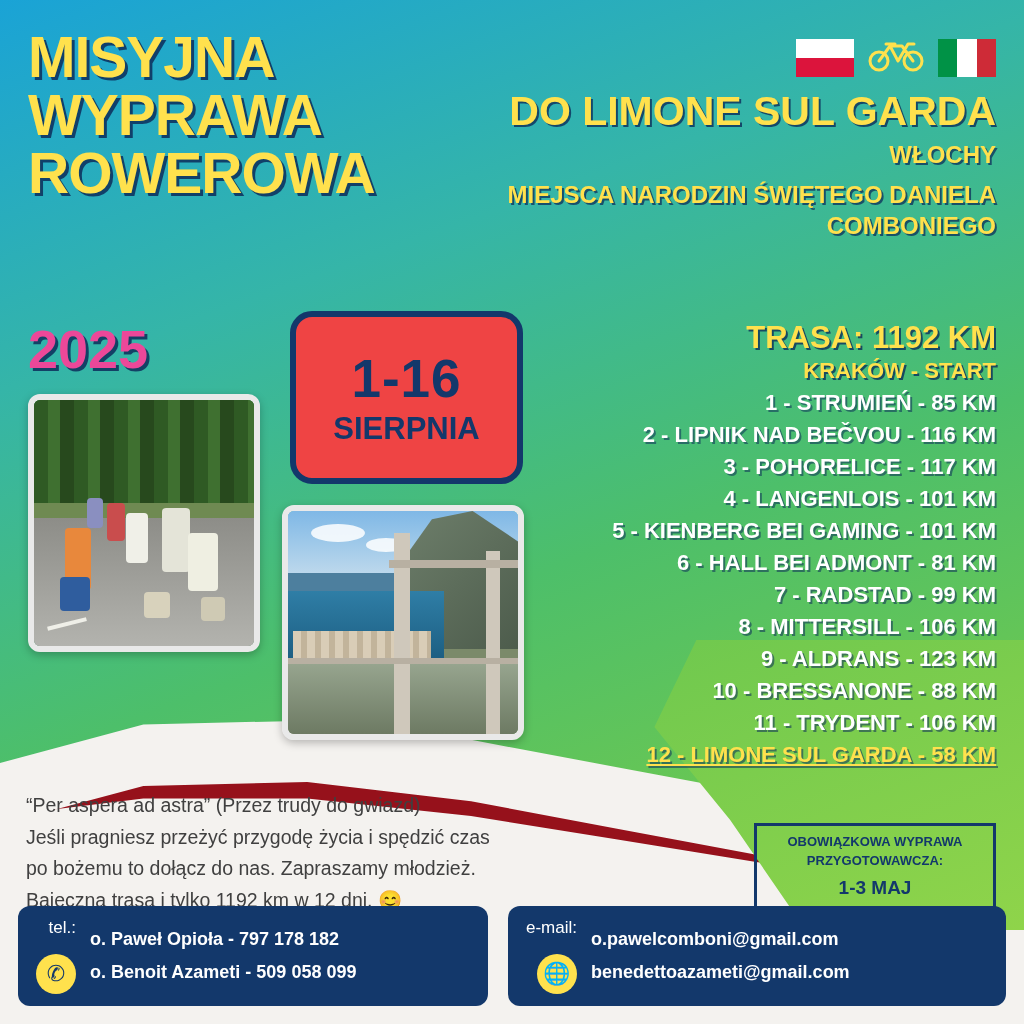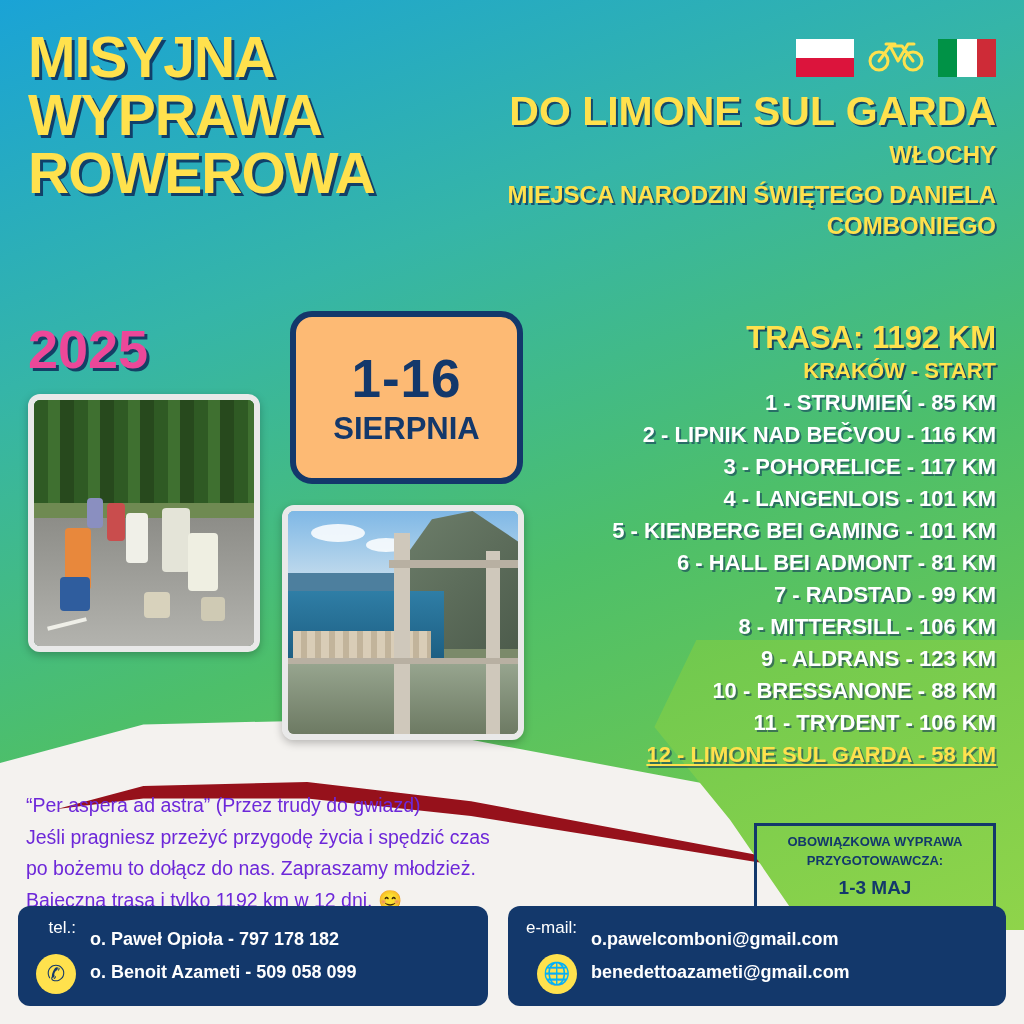--- a/index.html
+++ b/index.html
@@ -88,21 +88,21 @@
   .flag { width: 58px; height: 38px; display: inline-block; border: 0; }
   .flag-pl { background: linear-gradient(to bottom, #ffffff 0 50%, #dc143c 50% 100%); }
   .flag-it { display: flex; }
   .flag-it i { flex: 1; display: block; height: 100%; }
   .bike-icon { color: #ffe14d; }
 
   
   .date-badge {
     position: absolute; left: 290px; top: 311px;
     width: 233px; height: 173px;
-    background: #fdba74;
+    background: #ef4444;
     border: 6px solid #13386b;
     border-radius: 22px;
     display: flex; flex-direction: column; align-items: center; justify-content: center;
     color: #13386b;
   }
   .date-badge .d1 { font-size: 53px; font-weight: 900; letter-spacing: 1px; }
   .date-badge .d2 { font-size: 31px; font-weight: 800; margin-top: 2px; }
 
   
   .route { position: absolute; right: 28px; top: 320px; width: 640px; text-align: right; }
@@ -153,21 +153,21 @@
   .ph2-town { position: absolute; left: 2%; top: 54%; width: 60%; height: 18%;
     background: repeating-linear-gradient(90deg, #d9cdb7 0 8px, #c2b49b 8px 14px); }
   .ph2-fore { position: absolute; left: 0; bottom: 0; width: 100%; height: 34%;
     background: linear-gradient(to bottom, #9aa892, #6d7a63); }
   .ph2-pillar { position: absolute; background: #cfc8bb; }
   .ph2-rail { position: absolute; background: #b8b0a2; }
 
   
   .quote {
     position: absolute; left: 26px; top: 790px; width: 600px;
-    color: #6d28d9; font-size: 19.5px; line-height: 1.62;
+    color: #404040; font-size: 19.5px; line-height: 1.62;
   }
 
   
   .prep {
     position: absolute; right: 28px; top: 823px;
     width: 242px; height: 86px;
     border: 3px solid #13386b; border-radius: 0;
     color: #13386b; 
     display: flex; flex-direction: column; align-items: center; justify-content: center;
     background: transparent;

